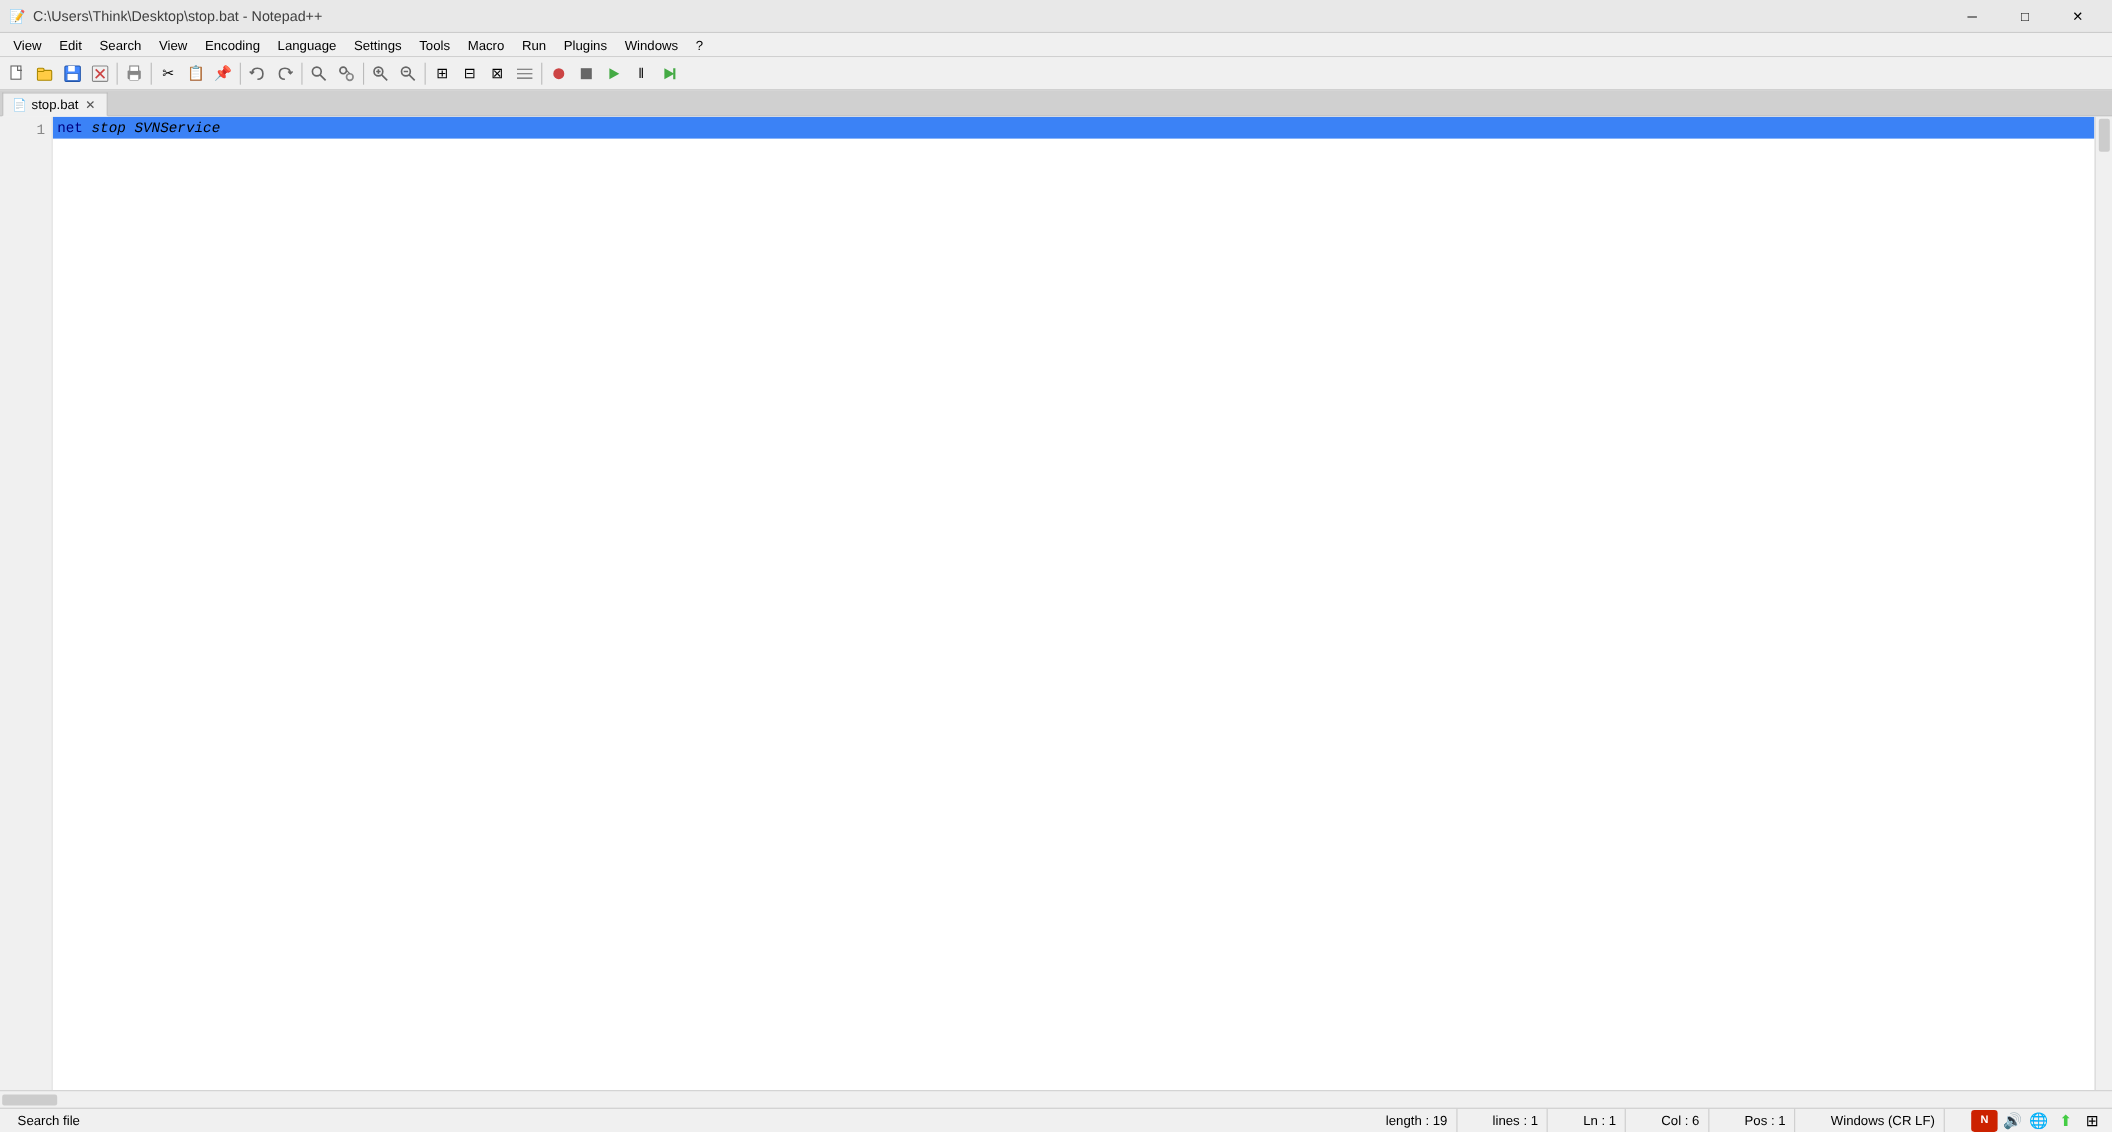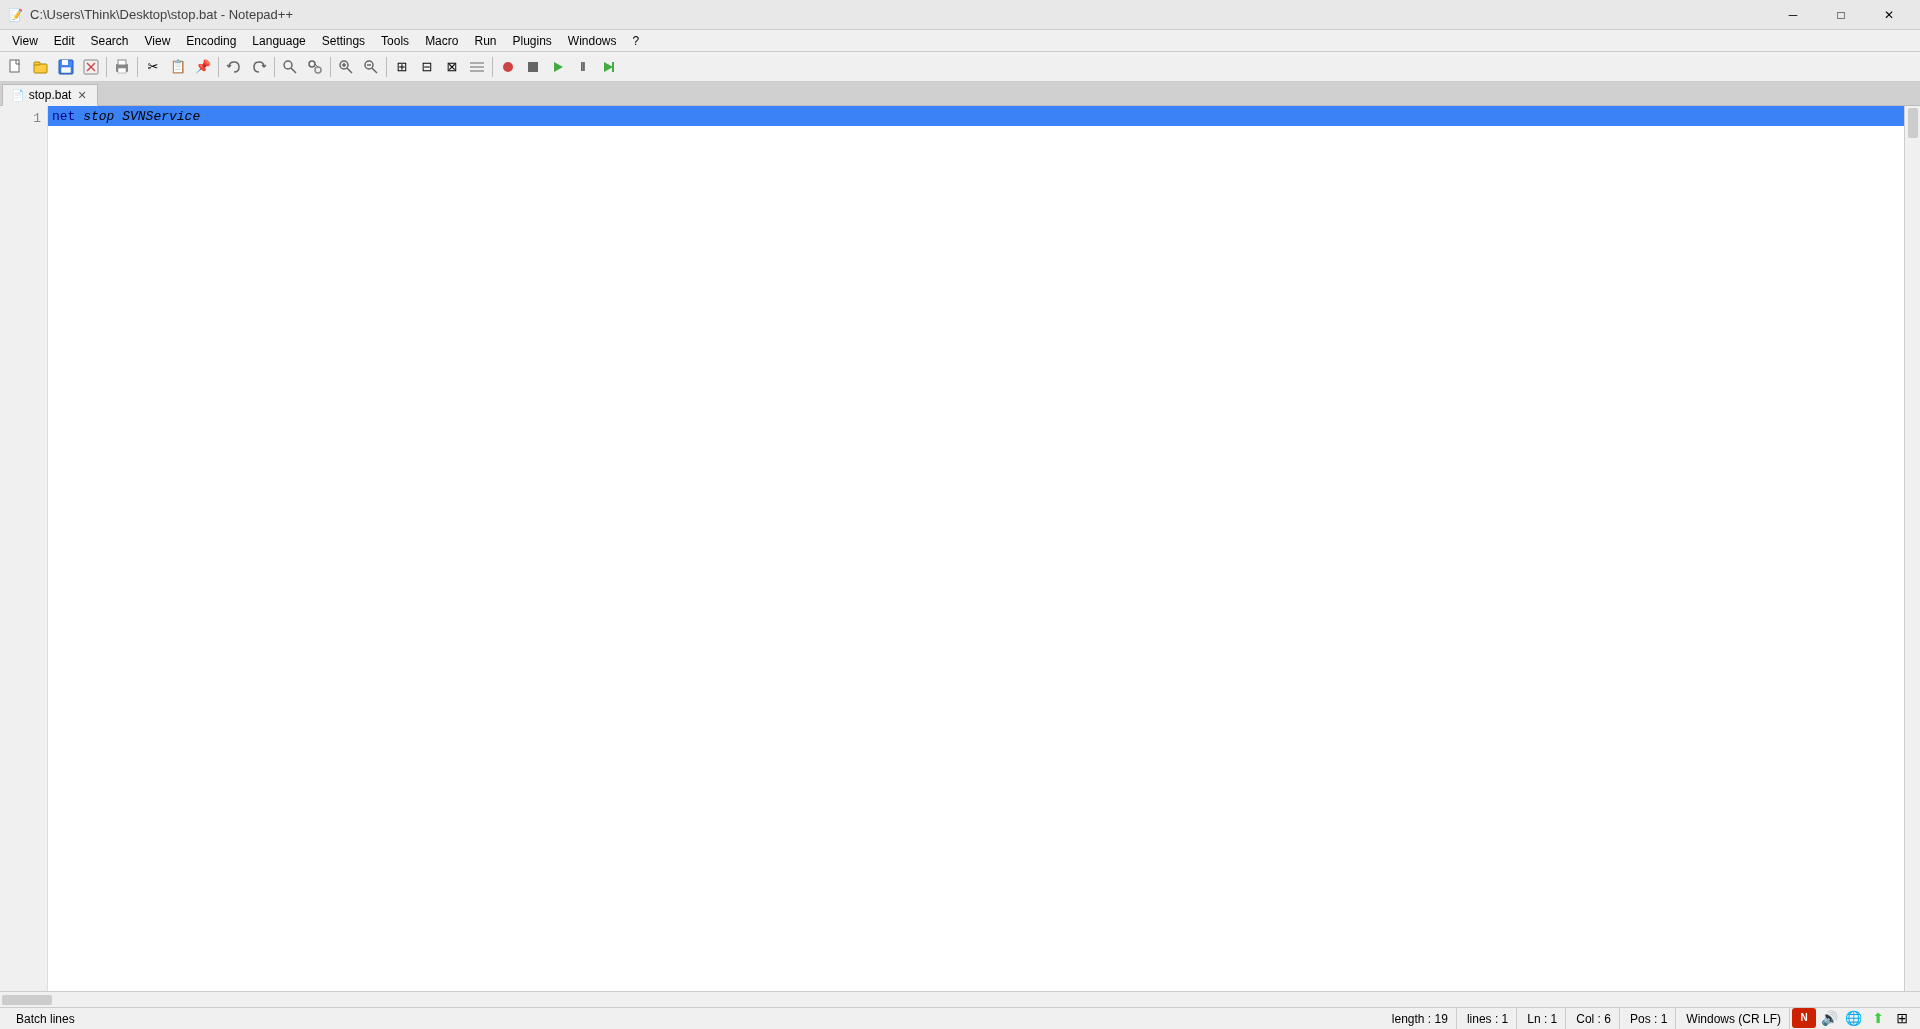--- a/index.html
+++ b/index.html
@@ -215,22 +215,22 @@
       border-top: 1px solid #ccc;
       font-size: 12px;
       color: #000;
     }
     .status-left {
       display: flex;
       align-items: center;
     }
     .status-right {
       display: flex;
-      align-items: flex-start;
-      gap: 2px;
+      align-items: center;
+      gap: 24px;
     }
     .status-section {
       padding: 0 8px;
       border-right: 1px solid #ccc;
       height: 22px;
       display: flex;
       align-items: center;
     }
     .status-section:last-child { border-right: none; }
 
@@ -469,21 +469,21 @@
     <div class="scrollbar-thumb"></div>
   </div>
 </div>
 
 <div class="bottom-scroll">
   <div class="h-scroll-thumb"></div>
 </div>
 
 <div class="status-bar">
   <div class="status-left">
-    <span class="status-section">Batch lines</span>
+    <span class="status-section">Search file</span>
   </div>
   <div class="status-right">
     <span class="status-section">length : 19</span>
     <span class="status-section">lines : 1</span>
     <span class="status-section">Ln : 1</span>
     <span class="status-section">Col : 6</span>
     <span class="status-section">Pos : 1</span>
     <span class="status-section">Windows (CR LF)</span>
     <div class="taskbar-icons">
       <span class="tray-icon-red">N</span>

